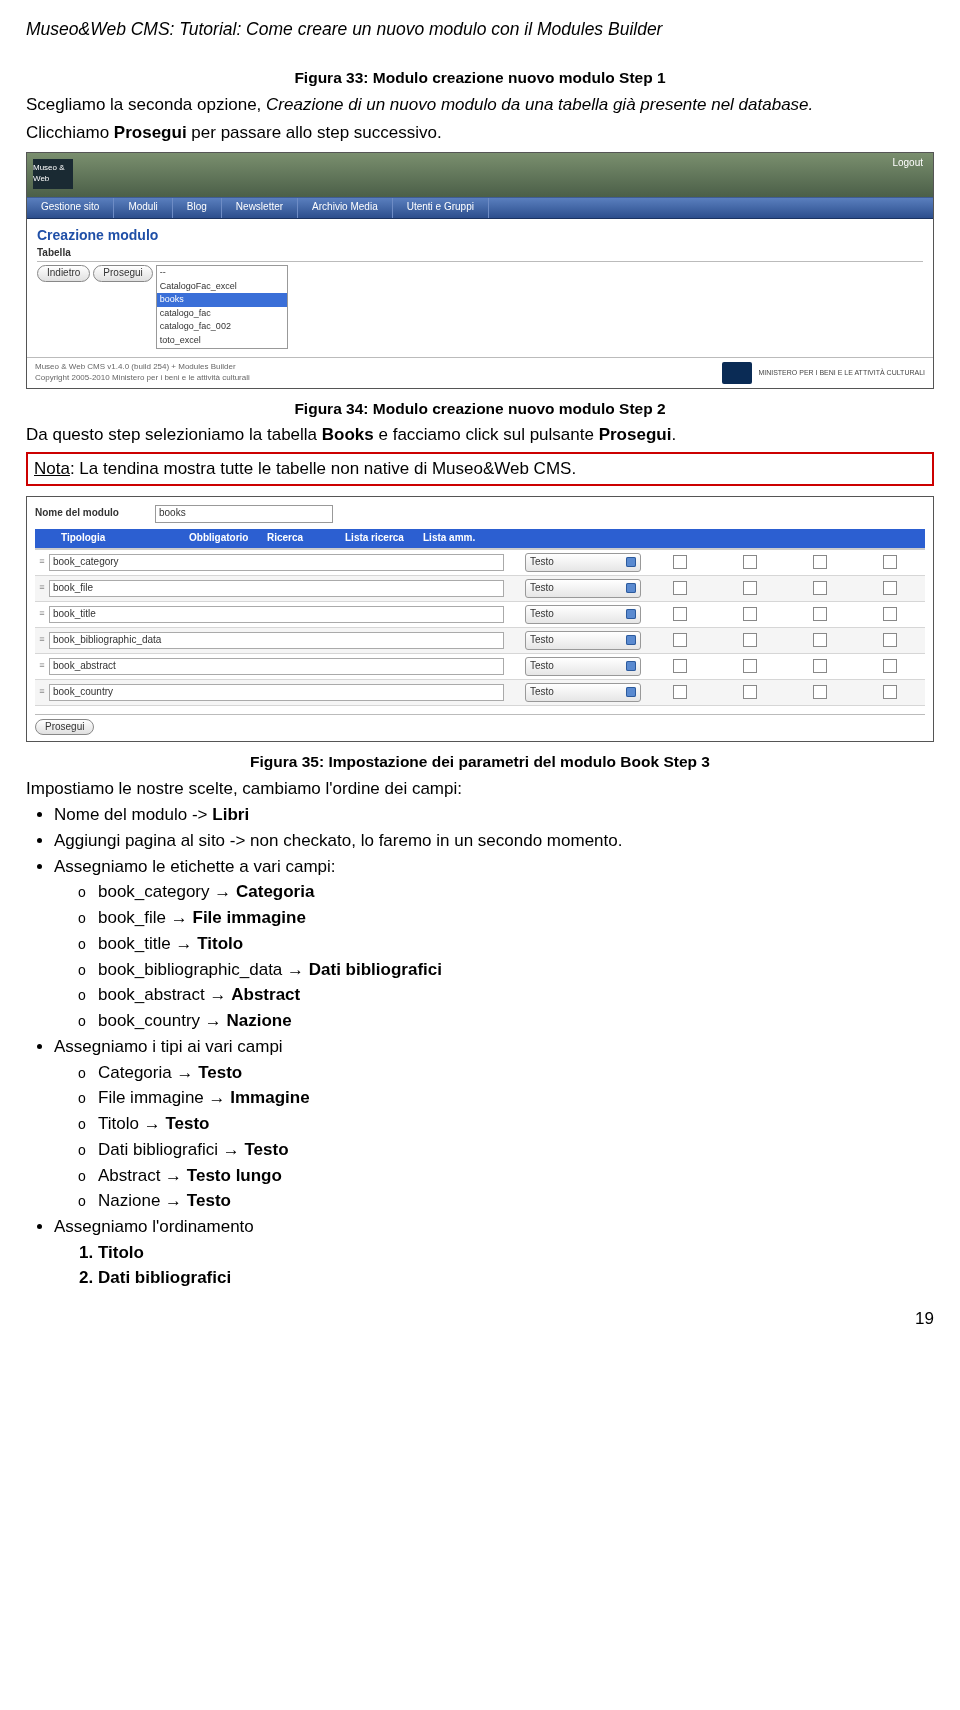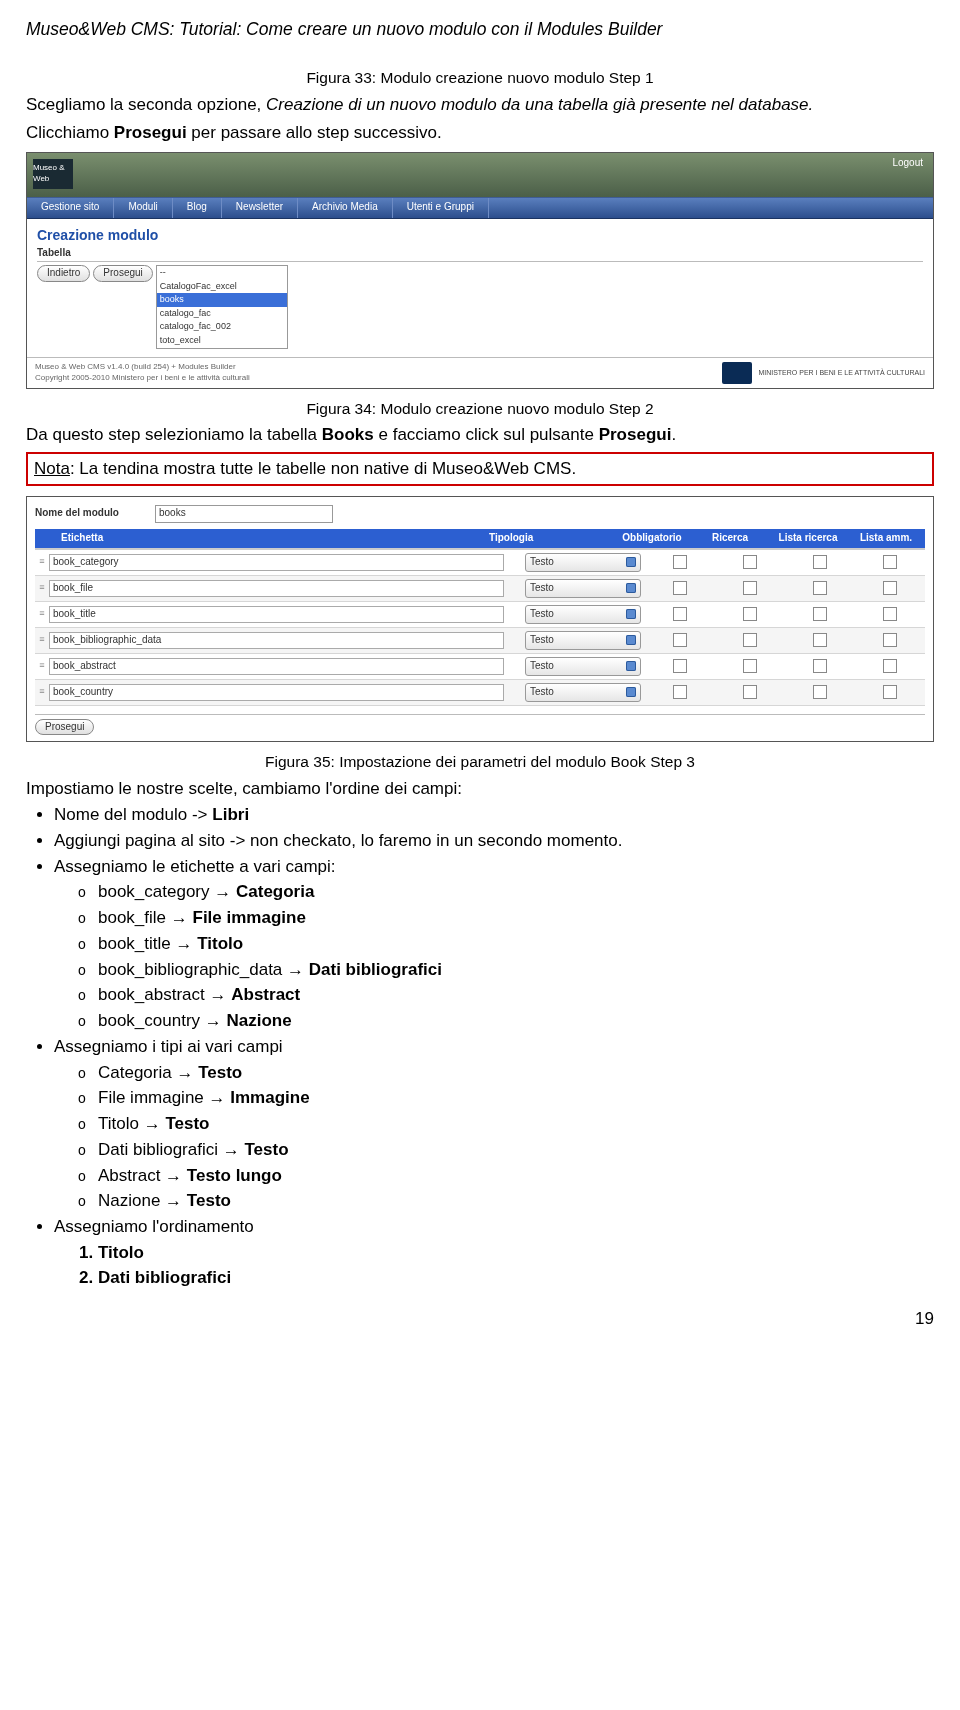--- a/index.html
+++ b/index.html
@@ -1,17 +1,17 @@
 <!DOCTYPE html>
 <html><head>
 <meta charset="utf-8">
 <style>
   body{font-family:Arial,Helvetica,sans-serif;background:#fff;margin:0;padding:18px 26px 18px 26px;color:#000;font-size:17px;line-height:1.28}
   .page-header{font-style:italic;font-family:Arial,sans-serif;font-size:17.5px;margin-bottom:28px}
-  .fig-caption{text-align:center;font-weight:normal;font-size:15.5px;margin:10px 0 6px}
+  .fig-caption{text-align:center;font-weight:bold;font-size:15.5px;margin:10px 0 6px}
   .body-para{margin:6px 0 4px}
   .italic{font-style:italic}
   .bold{font-weight:bold}
   .note-box{border:2px solid #c00;padding:4px 6px;margin:6px 0 10px}
   ul.bulleted{list-style:disc;margin:4px 0 4px 28px;padding:0}
   ul.bulleted>li{margin:4px 0}
   ul.circled{list-style:none;margin:4px 0 4px 24px;padding:0}
   ul.circled>li{margin:4px 0}
   ul.circled>li::before{content:"o";display:inline-block;width:20px;font-size:14px}
   ol.numbered{list-style:decimal;margin:4px 0 4px 44px;padding:0}
@@ -46,21 +46,21 @@
   .s2{padding:6px 8px;font-size:10px}
   .s2-row{display:flex;align-items:center;margin:2px 0}
   .s2-lbl{width:120px;font-weight:bold;font-size:10px}
   .s2-input{flex:0 0 170px;border:1px solid #999;height:16px;padding:0 3px;background:#fff;font-size:10px;display:flex;align-items:center}
   .s2-chk{width:12px;height:12px;border:1px solid #888;background:#fff}
   .s2-headrow{display:flex;background:#2c5fd1;color:#fff;font-weight:bold;font-size:10px;margin-top:6px;border-bottom:2px solid #ccc}
   .s2-headrow div{padding:3px 4px}
   .c-hdl{flex:0 0 14px}
   .c-et{flex:1 1 auto}
   .c-tp{flex:0 0 120px}
-  .c-ck{flex:0 0 70px;text-align:center}
+  .c-ck{flex:0 0 70px;}
   .s2-datarow{display:flex;align-items:center;border-bottom:1px solid #d6d6d6;padding:3px 0;background:#f5f5f5}
   .s2-datarow:nth-child(odd){background:#fff}
   .s2-handle{flex:0 0 14px;display:flex;align-items:center;justify-content:center;font-size:9px;color:#888}
   .s2-et{flex:1 1 auto}
   .s2-et-in{width:94%;border:1px solid #aaa;height:15px;padding:0 3px;font-size:10px;background:#fff;display:flex;align-items:center}
   .s2-sel{flex:0 0 120px}
   .s2-sel-in{width:106px;border:1px solid #999;background:linear-gradient(#fff,#e6e6e6);height:17px;border-radius:3px;display:flex;align-items:center;padding:0 4px;font-size:10px;justify-content:space-between}
   .s2-sel-in::after{content:"";width:10px;height:10px;background:#5a8ad0;border-radius:2px;box-shadow:inset 0 0 0 1px #2c5a9c}
   .s2-ckcell{flex:0 0 70px;display:flex;justify-content:center}
   .s2-btnrow{margin-top:8px;border-top:1px solid #bbb;padding-top:4px}
@@ -131,21 +131,20 @@
 </div>
 
 <div class="shot">
   <div class="s2">
     <div class="s2-row">
       <div class="s2-lbl">Nome del modulo</div>
       <div class="s2-input">books</div>
     </div>
     <div class="s2-headrow">
       <div class="c-hdl"></div>
-      <div class="c-et">Etichetta</div>
       <div class="c-tp">Tipologia</div>
       <div class="c-ck">Obbligatorio</div>
       <div class="c-ck">Ricerca</div>
       <div class="c-ck">Lista ricerca</div>
       <div class="c-ck">Lista amm.</div>
     </div>
     <div id="s2-rows">
         <div class="s2-datarow">
           <div class="s2-handle">≡</div>
           <div class="s2-et">

